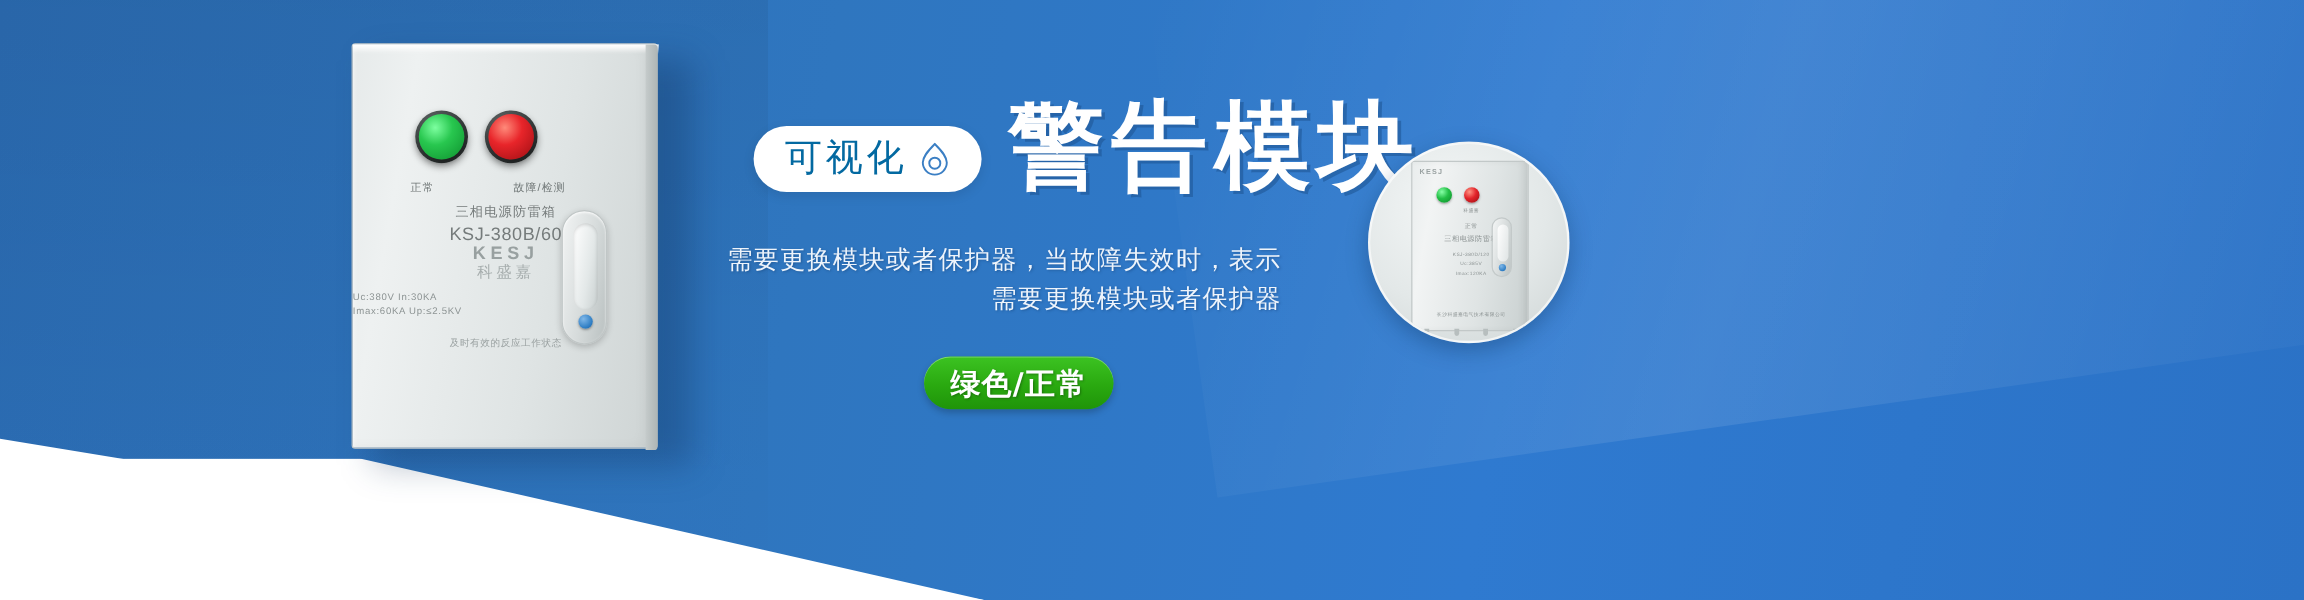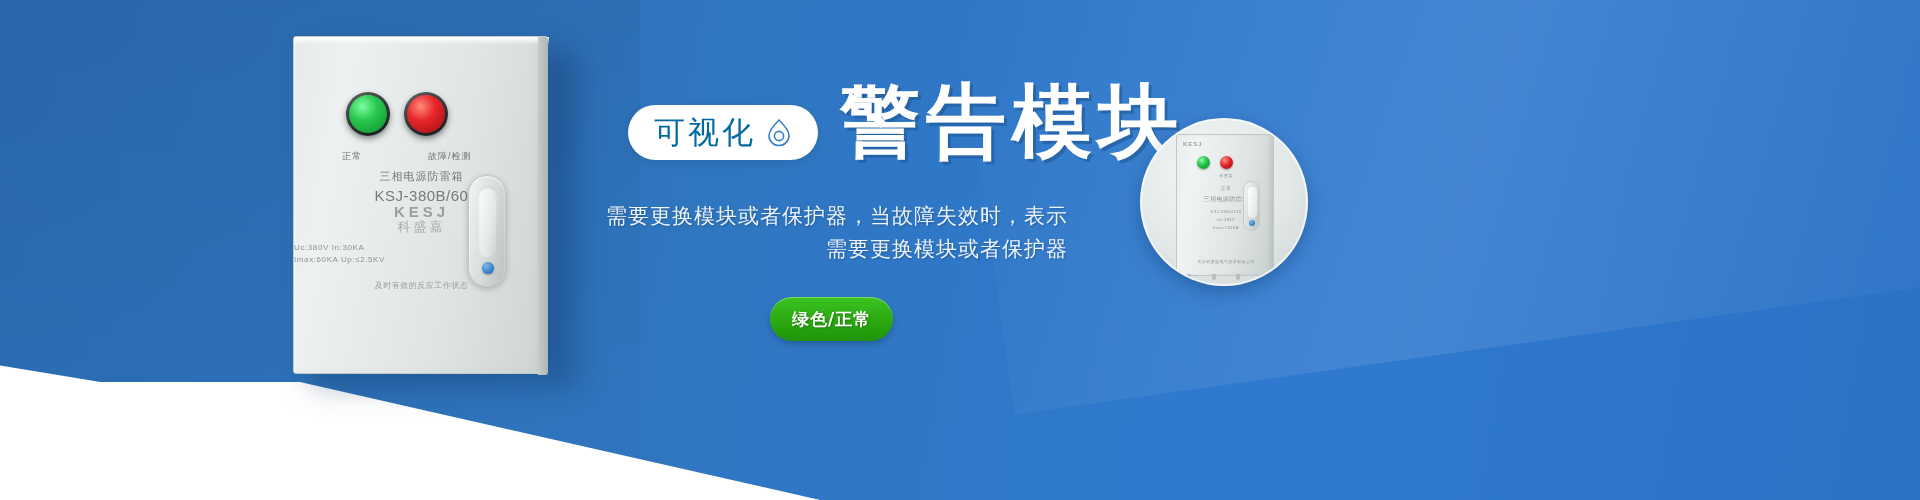--- a/index.html
+++ b/index.html
@@ -187,21 +187,21 @@
 
   
   .badges {
     position:absolute; left:770px; top:297px;
     display:flex; gap:22px;
   }
   .badge {
     height:44px; padding:0 22px;
     border-radius:22px;
     display:flex; align-items:center; justify-content:center;
-    font-size:17px; font-weight:bold; color:#ffffff;
+    font-size:25px; font-weight:bold; color:#ffffff;
     letter-spacing:1px; white-space:nowrap;
     font-family:"DejaVu Sans","Liberation Sans",sans-serif;
     text-shadow:1px 1px 2px rgba(0,0,0,0.30);
     box-shadow:0 3px 6px rgba(0,0,0,0.22), inset 0 1px 0 rgba(255,255,255,0.35);
   }
   .badge-green { background:linear-gradient(180deg,#3cc322 0%,#2aa910 55%,#1f9409 100%); }
   .badge-red   { background:linear-gradient(180deg,#e81f22 0%,#cf0d14 55%,#b4070d 100%); }
 
   
   .circle {

